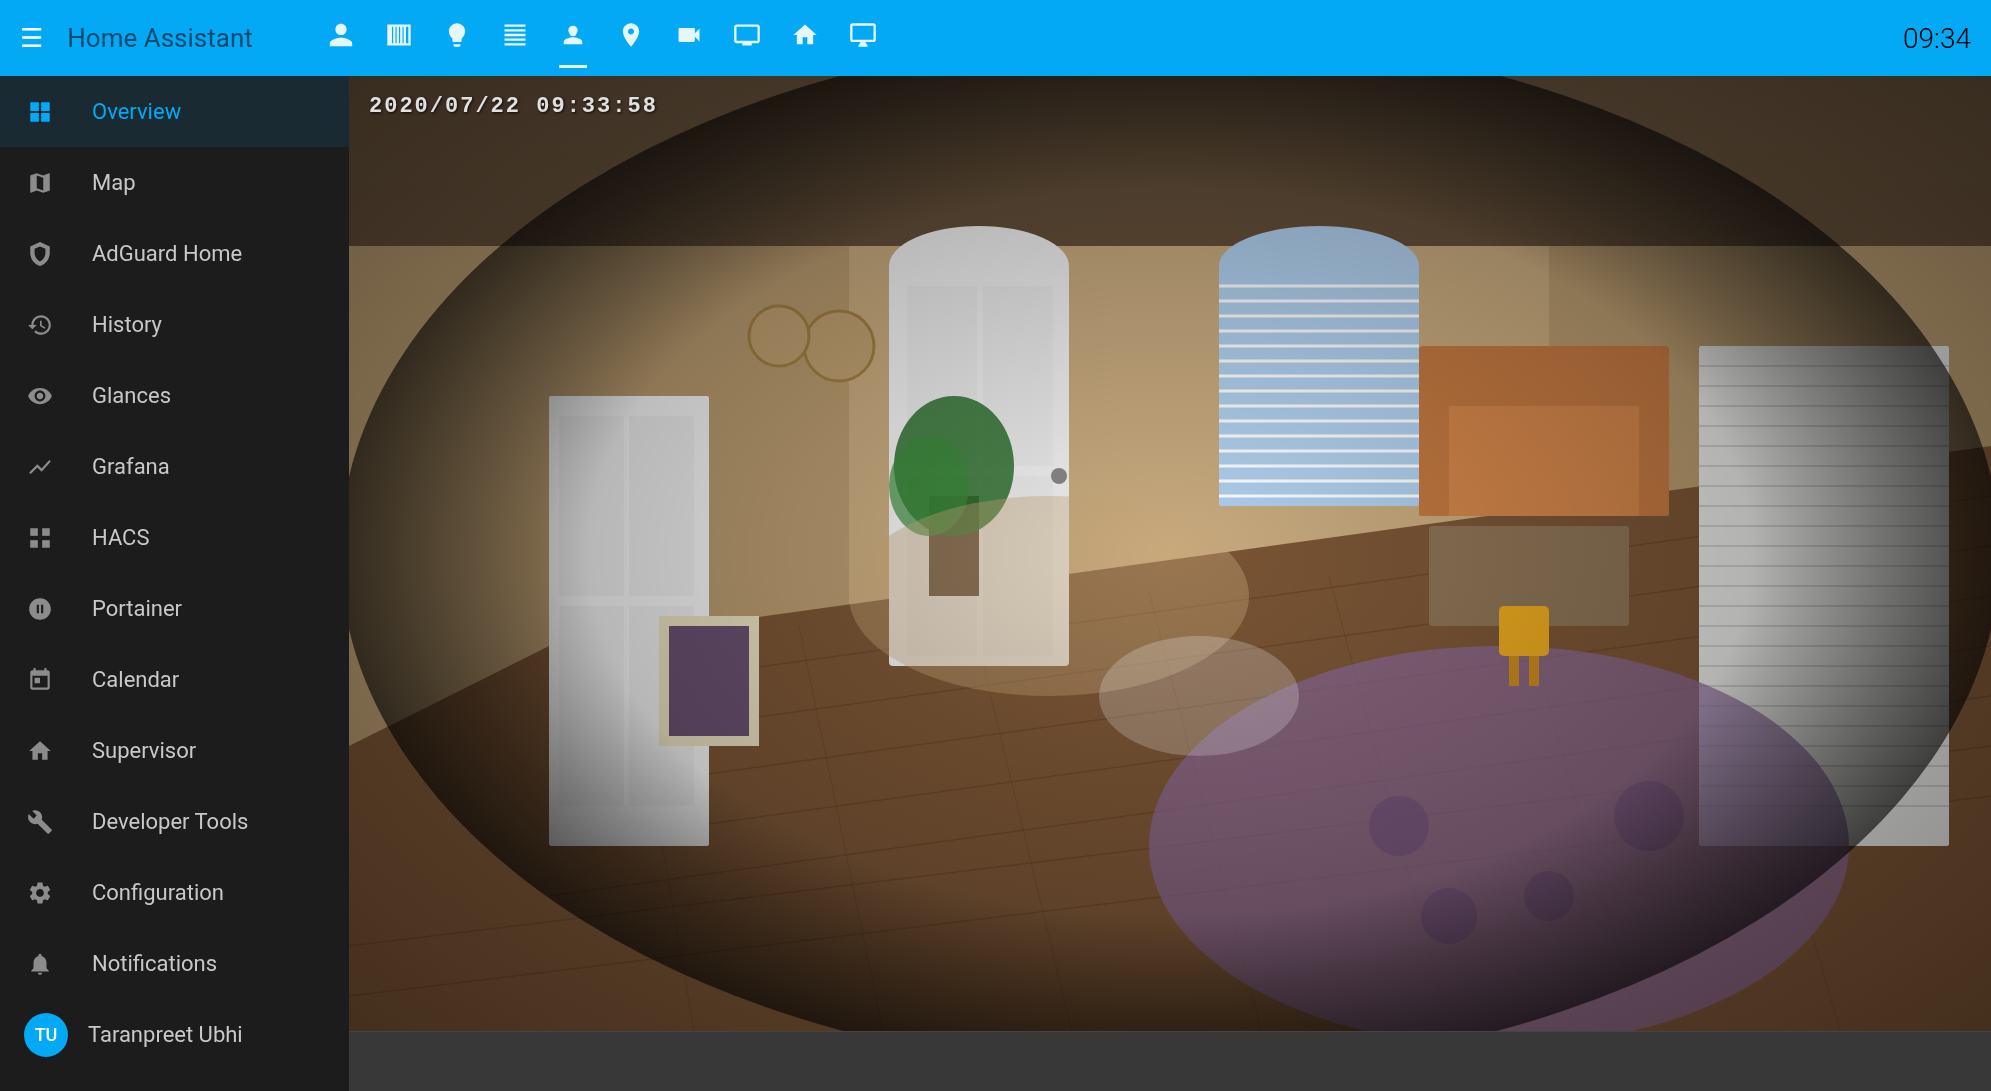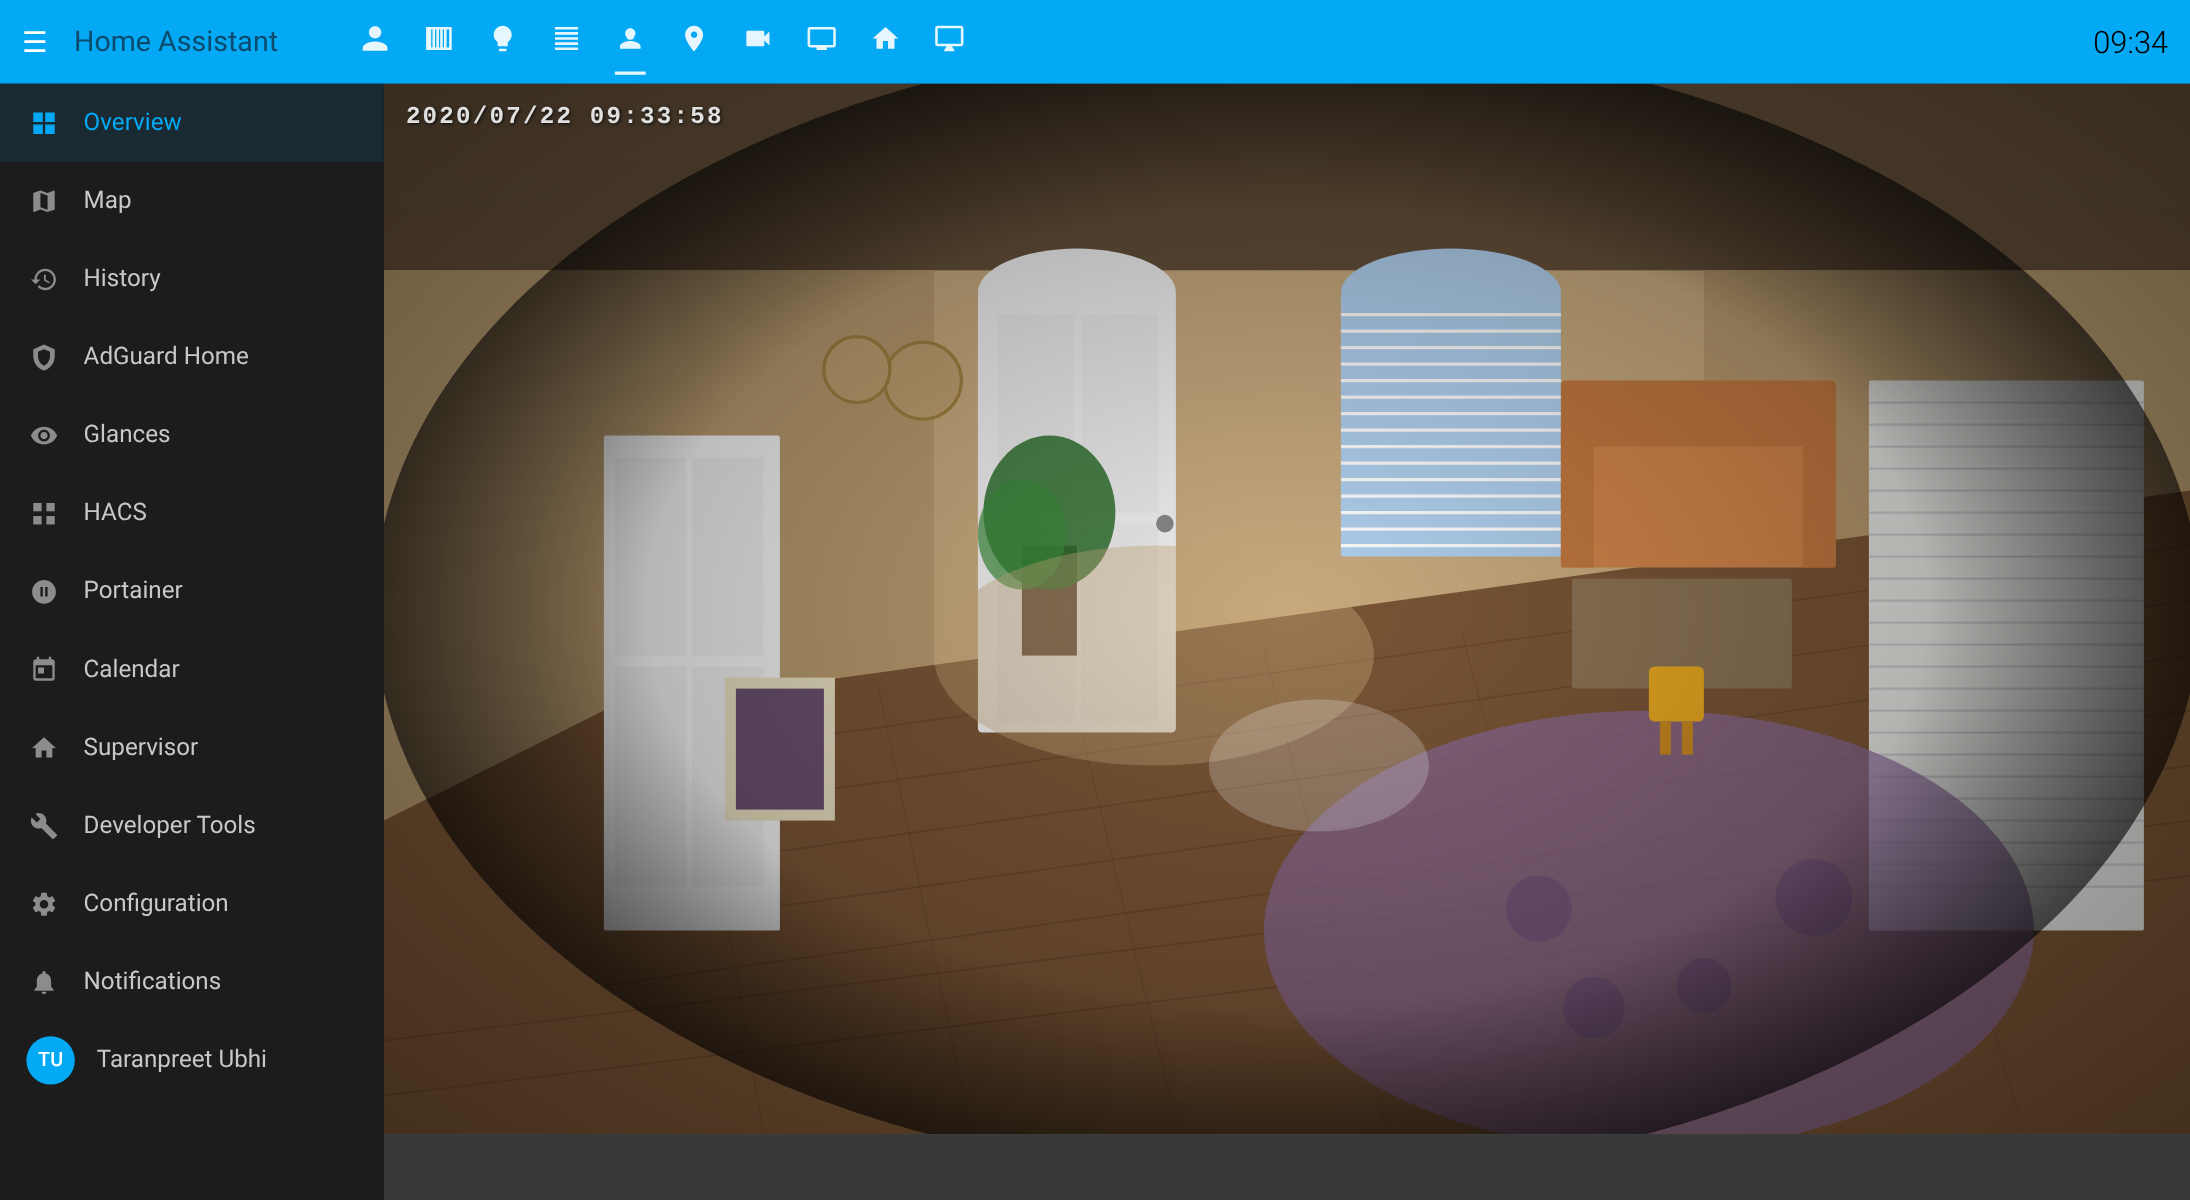--- a/index.html
+++ b/index.html
@@ -89,21 +89,21 @@
 
     .sidebar-item {
       display: flex;
       align-items: center;
       padding: 0 24px;
       height: 71px;
       cursor: pointer;
       color: #c8c8c8;
       font-size: 22px;
       font-weight: 400;
-      gap: 20px;
+      gap: 36px;
       flex-shrink: 0;
     }
     .sidebar-item.active {
       color: #03a9f4;
       background: rgba(3, 169, 244, 0.1);
     }
     .sidebar-item .s-icon {
       font-size: 26px;
       width: 32px;
       display: flex;
@@ -302,44 +302,52 @@
         <svg width="26" height="26" viewBox="0 0 24 24" fill="#8c8c8c">
             <path d="M20.5 3l-.16.03L15 5.1 9 3 3.36 4.9c-.21.07-.36.25-.36.48V20.5c0 .28.22.5.5.5l.16-.03L9 18.9l6 2.1 5.64-1.9c.21-.07.36-.25.36-.48V3.5c0-.28-.22-.5-.5-.5zM15 19l-6-2.11V5l6 2.11V19z"></path>
           </svg>
       </span>
       <span>Map</span>
     </div>
 
     <div class="sidebar-item">
       <span class="s-icon">
         <svg width="26" height="26" viewBox="0 0 24 24" fill="#8c8c8c">
+            <path d="M12 1L3 5v6c0 5.55 3.84 10.74 9 12 5.16-1.26 9-6.45 9-12V5l-9-4zm0 4l5 2.18V11c0 3.5-2.33 6.79-5 7.93C9.33 17.79 7 14.5 7 11V7.18L12 5z"></path>
+          </svg>
+      </span>
+      <span>AdGuard Home</span>
+    </div>
+
+    <div class="sidebar-item">
+      <span class="s-icon">
+        <svg width="26" height="26" viewBox="0 0 24 24" fill="#8c8c8c">
             <path d="M13 3c-4.97 0-9 4.03-9 9H1l3.89 3.89.07.14L9 12H6c0-3.87 3.13-7 7-7s7 3.13 7 7-3.13 7-7 7c-1.93 0-3.68-.79-4.94-2.06l-1.42 1.42C8.27 19.99 10.51 21 13 21c4.97 0 9-4.03 9-9s-4.03-9-9-9zm-1 5v5l4.28 2.54.72-1.21-3.5-2.08V8H12z"></path>
           </svg>
       </span>
       <span>History</span>
     </div>
 
     <div class="sidebar-item">
       <span class="s-icon">
         <svg width="26" height="26" viewBox="0 0 24 24" fill="#8c8c8c">
-            <path d="M12 1L3 5v6c0 5.55 3.84 10.74 9 12 5.16-1.26 9-6.45 9-12V5l-9-4zm0 4l5 2.18V11c0 3.5-2.33 6.79-5 7.93C9.33 17.79 7 14.5 7 11V7.18L12 5z"></path>
-          </svg>
-      </span>
-      <span>AdGuard Home</span>
-    </div>
-
-    <div class="sidebar-item">
-      <span class="s-icon">
-        <svg width="26" height="26" viewBox="0 0 24 24" fill="#8c8c8c">
             <path d="M12 4.5C7 4.5 2.73 7.61 1 12c1.73 4.39 6 7.5 11 7.5s9.27-3.11 11-7.5c-1.73-4.39-6-7.5-11-7.5zM12 17c-2.76 0-5-2.24-5-5s2.24-5 5-5 5 2.24 5 5-2.24 5-5 5zm0-8c-1.66 0-3 1.34-3 3s1.34 3 3 3 3-1.34 3-3-1.34-3-3-3z"></path>
           </svg>
       </span>
       <span>Glances</span>
     </div>
 
+    <div class="sidebar-item">
+      <span class="s-icon">
+        <svg width="26" height="26" viewBox="0 0 24 24" fill="#8c8c8c">
+            <path d="M3.5 18.49l6-6.01 4 4L22 6.92l-1.41-1.41-7.09 7.97-4-4L2 16.99z"></path>
+          </svg>
+      </span>
+      <span>Grafana</span>
+    </div>
 
     <div class="sidebar-item">
       <span class="s-icon">
         <svg width="26" height="26" viewBox="0 0 24 24" fill="#8c8c8c">
             <rect x="3" y="3" width="7" height="7"></rect>
             <rect x="14" y="3" width="7" height="7"></rect>
             <rect x="3" y="14" width="7" height="7"></rect>
             <rect x="14" y="14" width="7" height="7"></rect>
           </svg>
       </span>

